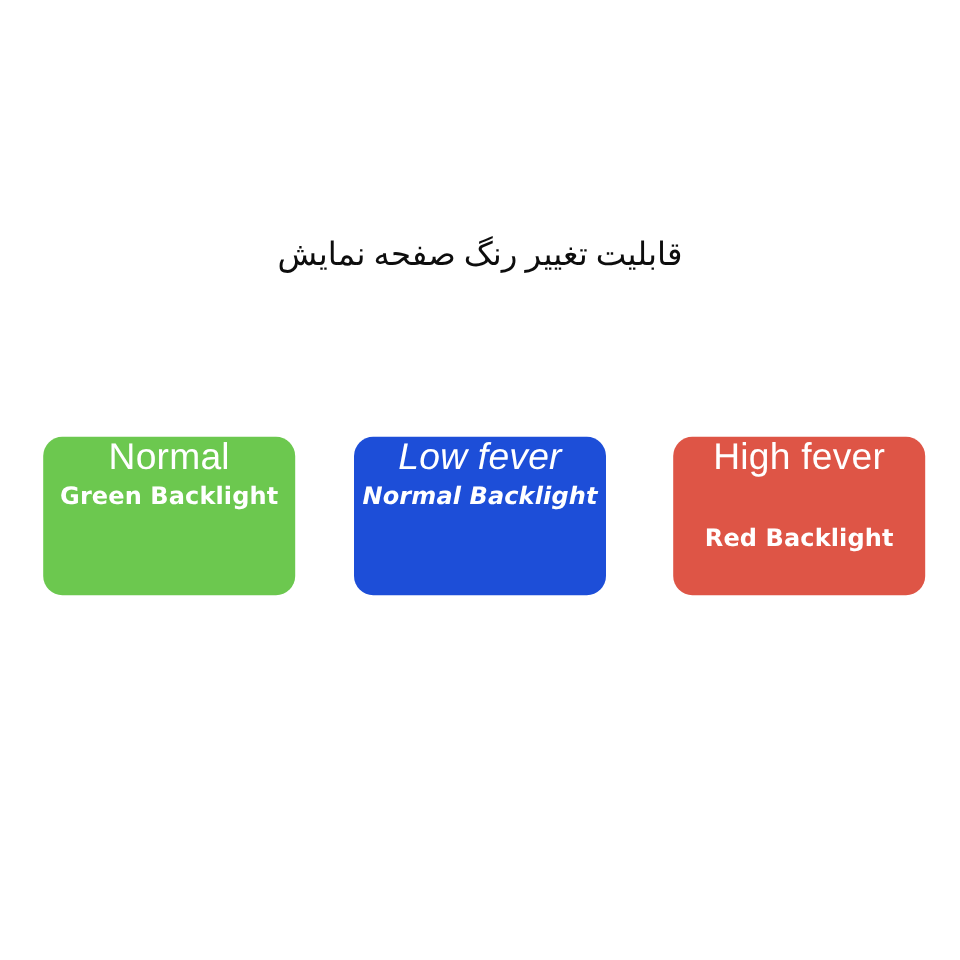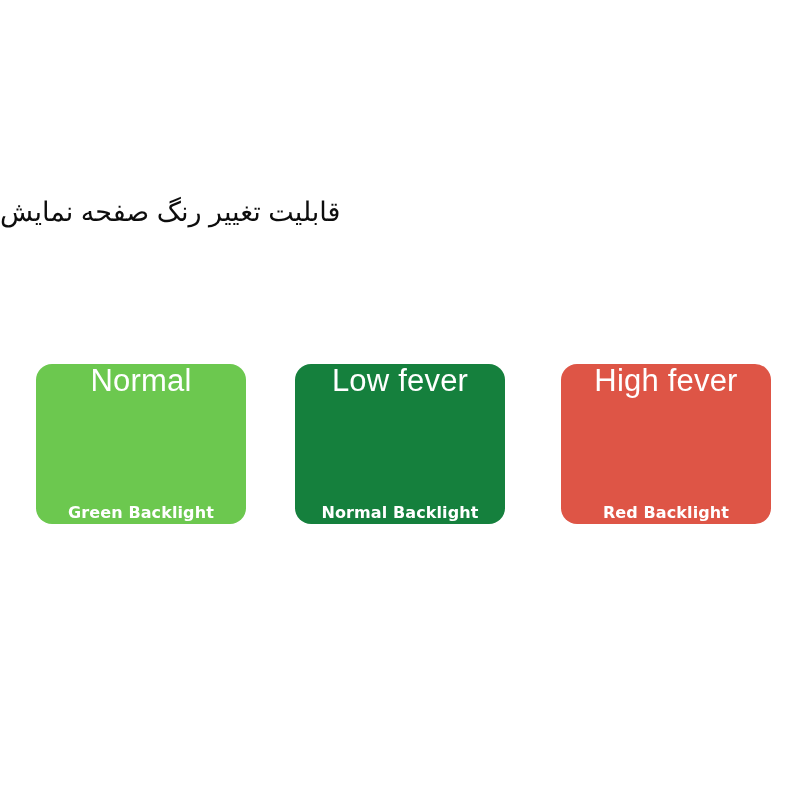--- a/index.html
+++ b/index.html
@@ -22,25 +22,25 @@
     height: 800px;
     background: #ffffff;
   }
 
   
   .headline {
     position: absolute;
     left: 0;
     top: 186px;
     width: 800px;
-    text-align: left;
+    text-align: center;
     direction: rtl;
     unicode-bidi: bidi-override;
     color: #0d0d0d;
-    font-family: Liberation Sans, sans-serif;
+    font-family: Liberation Serif, serif;
     font-size: 27px;
     font-weight: 500;
     line-height: 52px;
     letter-spacing: 0px;
   }
   .headline .line {
     display: block;
     white-space: nowrap;
     direction: rtl;
   }
@@ -51,26 +51,26 @@
     left: 0;
     top: 358px;
     width: 800px;
     height: 160px;
   }
 
   .card {
     position: absolute;
     top: 6px;
     width: 210px;
-    height: 160px;
+    height: 132px;
     border-radius: 16px;
     display: flex;
     flex-direction: column;
     align-items: center;
-    justify-content: space-between;
+    justify-content: flex-start;
     box-sizing: border-box;
     padding-bottom: 2px;
   }
 
   
   .card::before {
     content: "";
     position: absolute;
     left: -7px;
     top: -7px;
@@ -87,38 +87,38 @@
     font-size: 31px;
     font-weight: 400;
     line-height: 34px;
     letter-spacing: 0.2px;
     text-align: center;
     margin: 0 0 6px 0;
   }
   .card-sub {
     color: #ffffff;
     font-family: "DejaVu Sans", "Liberation Sans", sans-serif;
-    font-size: 16px;
+    font-size: 20px;
     font-weight: 700;
     line-height: 19px;
     letter-spacing: 0.1px;
     text-align: center;
     margin: 0;
   }
 
   
   #card-normal     { left: 36px;  }
   #card-low-fever  { left: 295px; }
-  #card-high-fever { left: 561px; }
+  #card-high-fever { left: 561px; gap: 35px; }
 
   
   #card-normal                 { background: #6CC84F; }
   #card-normal::before         { background: #BFE6AE; }
 
-  #card-low-fever              { background: #15803d; }
+  #card-low-fever              { background: #1d4ed8; font-style: italic; }
   #card-low-fever::before      { background: #FCD8A6; }
 
   #card-high-fever             { background: #DE5546; }
   #card-high-fever::before     { background: #F0A79D; }
 </style>
 </head>
 <body>
 
 <div id="canvas">
 

